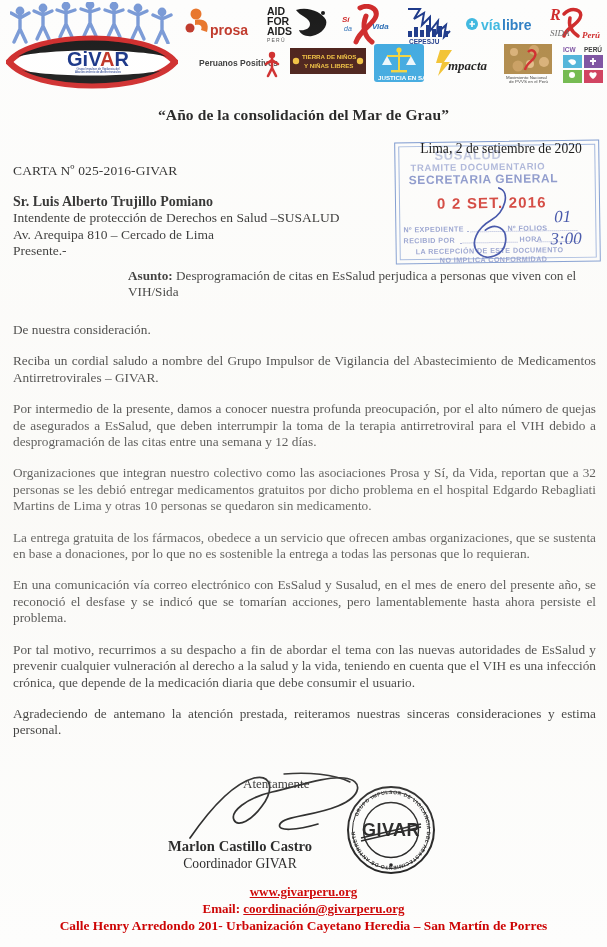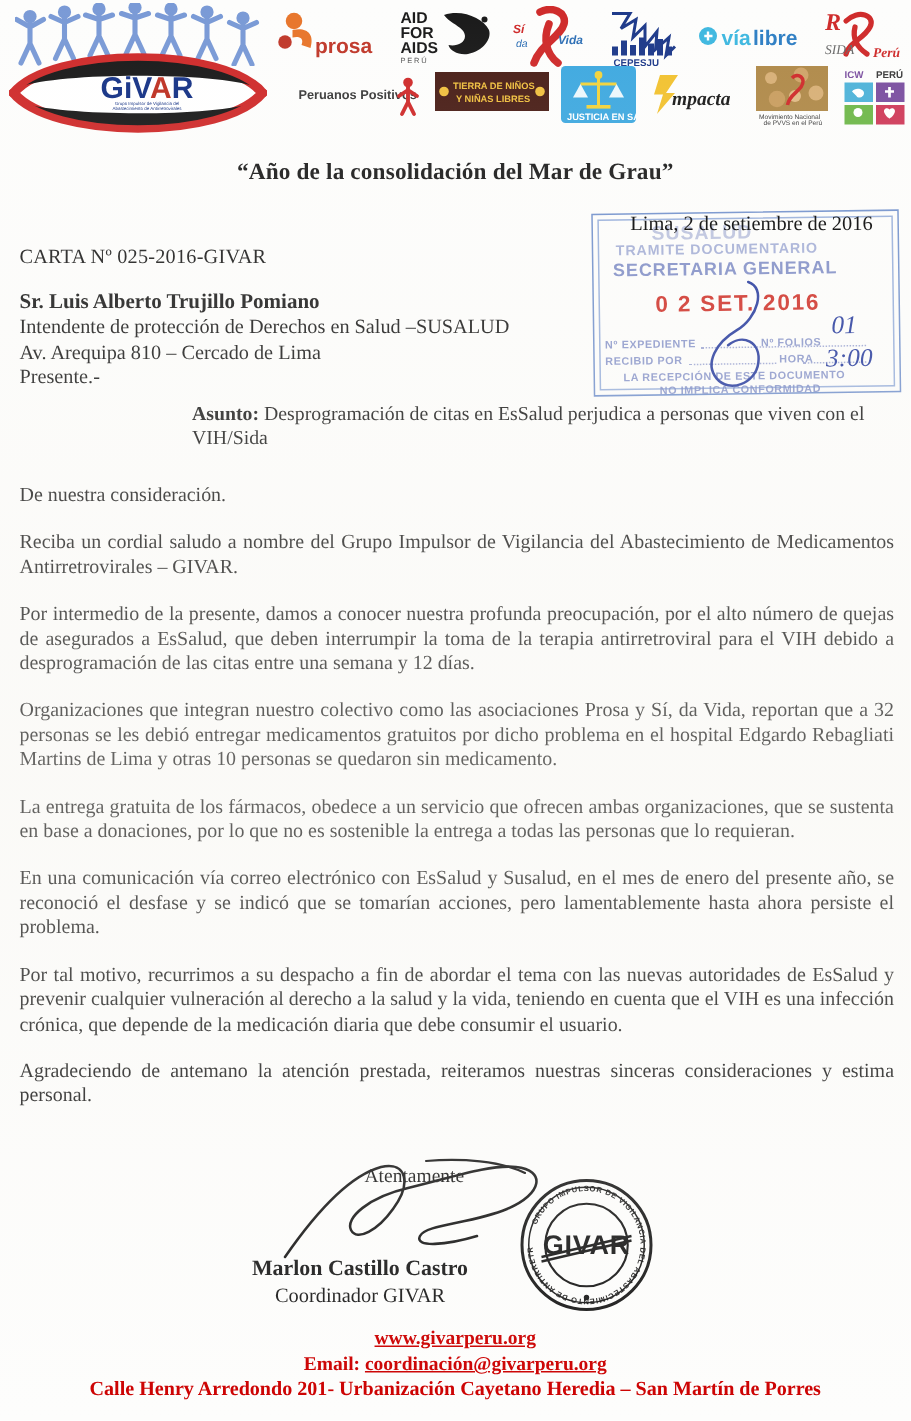--- a/index.html
+++ b/index.html
@@ -476,21 +476,21 @@
 
 <div class="carta-num">CARTA Nº 025-2016-GIVAR</div>
 
 <div class="addressee">
   <div class="nm">Sr. Luis Alberto Trujillo Pomiano</div>
   <div>Intendente de protección de Derechos en Salud –SUSALUD</div>
   <div>Av. Arequipa 810 – Cercado de Lima</div>
   <div>Presente.-</div>
 </div>
 
-<div class="lima-date">Lima, 2 de setiembre de 2016</div>
+<div class="lima-date">Lima, 2 de setiembre de 2020</div>
 
 <div class="stamp">
   <div class="stamp-frame"></div>
   <div class="stamp-frame2"></div>
 
   <div class="st-line st-susalud">SUSALUD</div>
   <div class="st-line st-tramite">TRAMITE DOCUMENTARIO</div>
   <div class="st-line st-secre">SECRETARIA GENERAL</div>
   <div class="st-date">0 2 SET. 2016</div>
 

